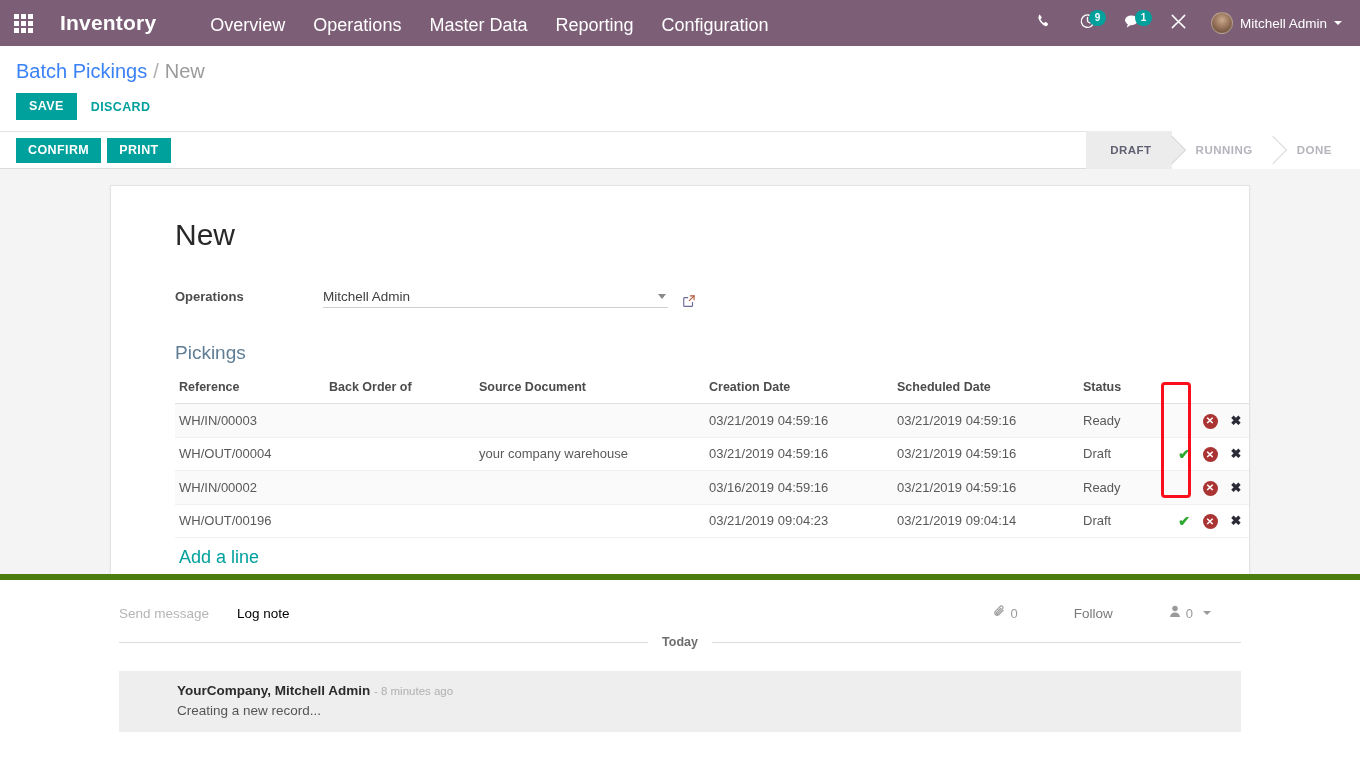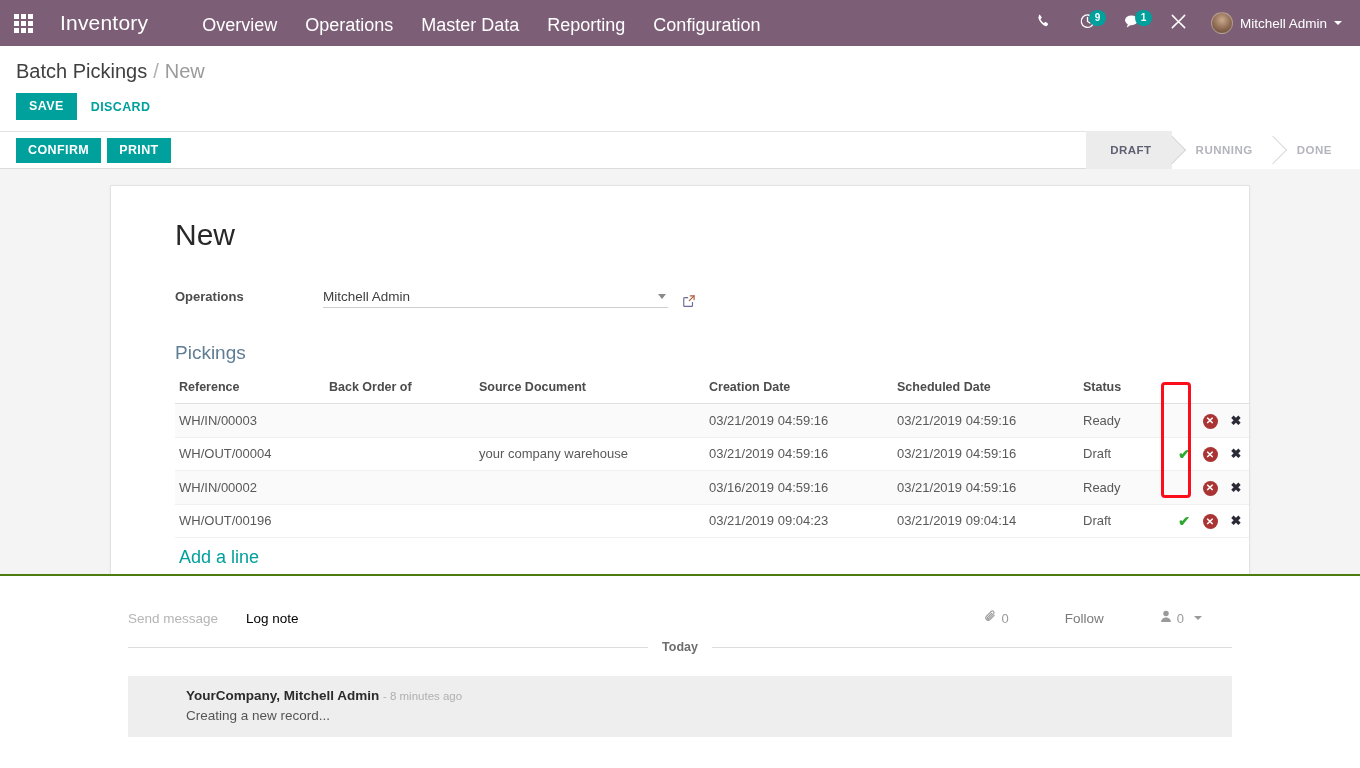--- a/index.html
+++ b/index.html
@@ -29,21 +29,21 @@
   }
   .grid-icon {
     display: grid;
     grid-template-columns: repeat(3, 5px);
     grid-template-rows: repeat(3, 5px);
     gap: 2px;
   }
   .grid-icon i { background: #ffffff; display: block; width: 5px; height: 5px; }
   #brand {
     font-size: 21px;
-    font-weight: 400;
+    font-weight: 700;
     margin-left: 14px;
     margin-right: 40px;
     color: #ffffff;
     letter-spacing: .2px;
     cursor: pointer;
     white-space: nowrap;
   }
   #main-menu { display: flex; align-items: center; gap: 0; }
   .menu-item {
     padding: 0 14px;
@@ -104,21 +104,21 @@
     border-top: 4px solid currentColor;
   }
 
   
   #control-panel { background: #ffffff; padding: 0; }
   #breadcrumb-row {
     padding: 14px 0 0 16px;
     font-size: 20px;
     display: flex; align-items: baseline; gap: 6px;
   }
-  .bc-link { color: #404040; cursor: pointer; }
+  .bc-link { color: #3b82f6; cursor: pointer; }
   .bc-sep { color: #b0b0b0; }
   .bc-current { color: #9b9b9b; }
 
   #action-row {
     padding: 10px 0 11px 16px;
     display: flex; align-items: center; gap: 14px;
   }
   .btn-primary {
     background: #00a09d;
     color: #ffffff;
@@ -330,23 +330,23 @@
   #highlight-box {
     position: absolute;
     border: 3px solid #fc0d1b;
     border-radius: 4px;
     pointer-events: none;
     z-index: 40;
   }
 
   
   #chatter {
-    border-top: 2px solid #4d7c0f;
+    border-top: 6px solid #4d7c0f;
     background: #ffffff;
-    padding: 18px;
+    padding: 9px;
     height: 190px;
   }
   #chatter-topbar {
     display: flex; align-items: center;
     padding: 16px 110px 14px 110px;
   }
   .chat-tab {
     font-size: 13.5px;
     color: #b5b5b5;
     margin-right: 28px;

